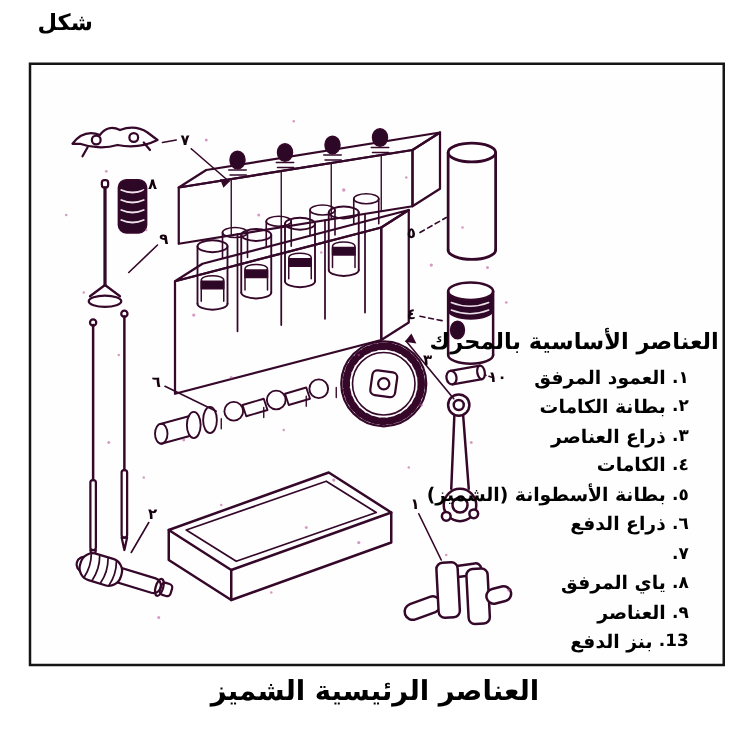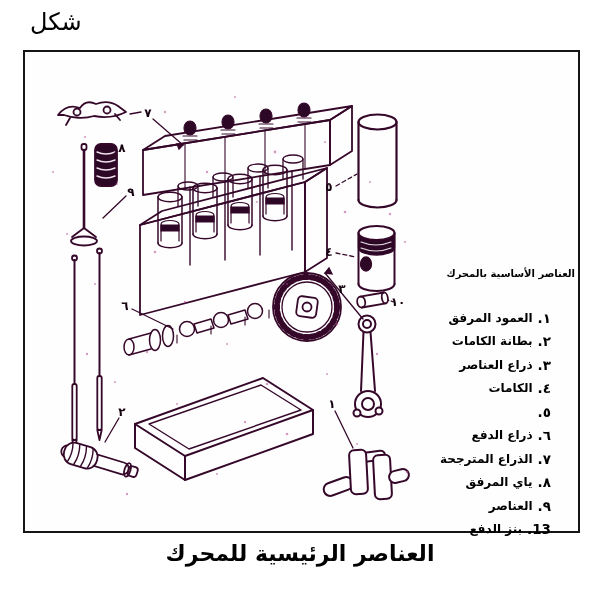--- a/index.html
+++ b/index.html
@@ -1,40 +1,40 @@
 <!DOCTYPE html>
 <html lang="ar"><head>
 <meta charset="utf-8">
 <style>
   html,body{margin:0;padding:0;}
   body{
     width:600px;height:600px;position:relative;background:#ffffff;
     font-family:"DejaVu Sans",sans-serif;overflow:hidden;
   }
   .fig-label{
-    position:absolute;left:30px;top:8px;font-size:24px;font-weight:normal;color:#000;
+    position:absolute;left:30px;top:8px;font-size:18px;font-weight:bold;color:#000;
   }
   .frame{
     position:absolute;left:23px;top:50px;width:553px;height:479px;
     border:2px solid #151515;background:#fffefe;
   }
   .frame svg{position:absolute;left:0;top:0;}
   .legend{
     position:absolute;top:210px;right:3px;width:170px;
     direction:rtl;text-align:right;color:#000;
   }
   .legend-heading{
-    font-size:10px;font-weight:700;line-height:24px;margin-bottom:20px;white-space:nowrap;
+    font-size:18px;font-weight:700;line-height:24px;margin-bottom:4px;white-space:nowrap;
   }
   .legend-row{
     display:flex;align-items:center;height:23.5px;padding-left:2px;
     padding-right:24px;gap:5px;white-space:nowrap;
   }
   .lnum{font-size:13.5px;font-weight:700;}
-  .ltext{font-size:12px;font-weight:700;}
+  .ltext{font-size:15px;font-weight:700;}
   .caption{
     position:absolute;left:0;top:541px;width:600px;text-align:center;
     font-size:22px;font-weight:bold;color:#000;
   }
 </style>
 </head>
 <body>
 
 <div class="page">
 
@@ -297,40 +297,40 @@
           <div class="legend-row">
             <span class="lnum">٣.</span>
             <span class="ltext">ذراع العناصر</span>
           </div>
           <div class="legend-row">
             <span class="lnum">٤.</span>
             <span class="ltext">الكامات</span>
           </div>
           <div class="legend-row">
             <span class="lnum">٥.</span>
+            <span class="ltext">بطانة الأسطوانة (الشميز)</span>
           </div>
           <div class="legend-row">
             <span class="lnum">٦.</span>
             <span class="ltext">ذراع الدفع</span>
           </div>
           <div class="legend-row">
             <span class="lnum">٧.</span>
-            <span class="ltext">الذراع المترجحة</span>
           </div>
           <div class="legend-row">
             <span class="lnum">٨.</span>
             <span class="ltext">ياي المرفق</span>
           </div>
           <div class="legend-row">
             <span class="lnum">٩.</span>
             <span class="ltext">العناصر</span>
           </div>
           <div class="legend-row">
             <span class="lnum">13.</span>
             <span class="ltext">بنز الدفع</span>
           </div>
         </div>
     </div>
 
   </div>
 
-  <div class="caption">العناصر الرئيسية للمحرك</div>
+  <div class="caption">العناصر الرئيسية الشميز</div>
 </div>
 
 </body></html>

